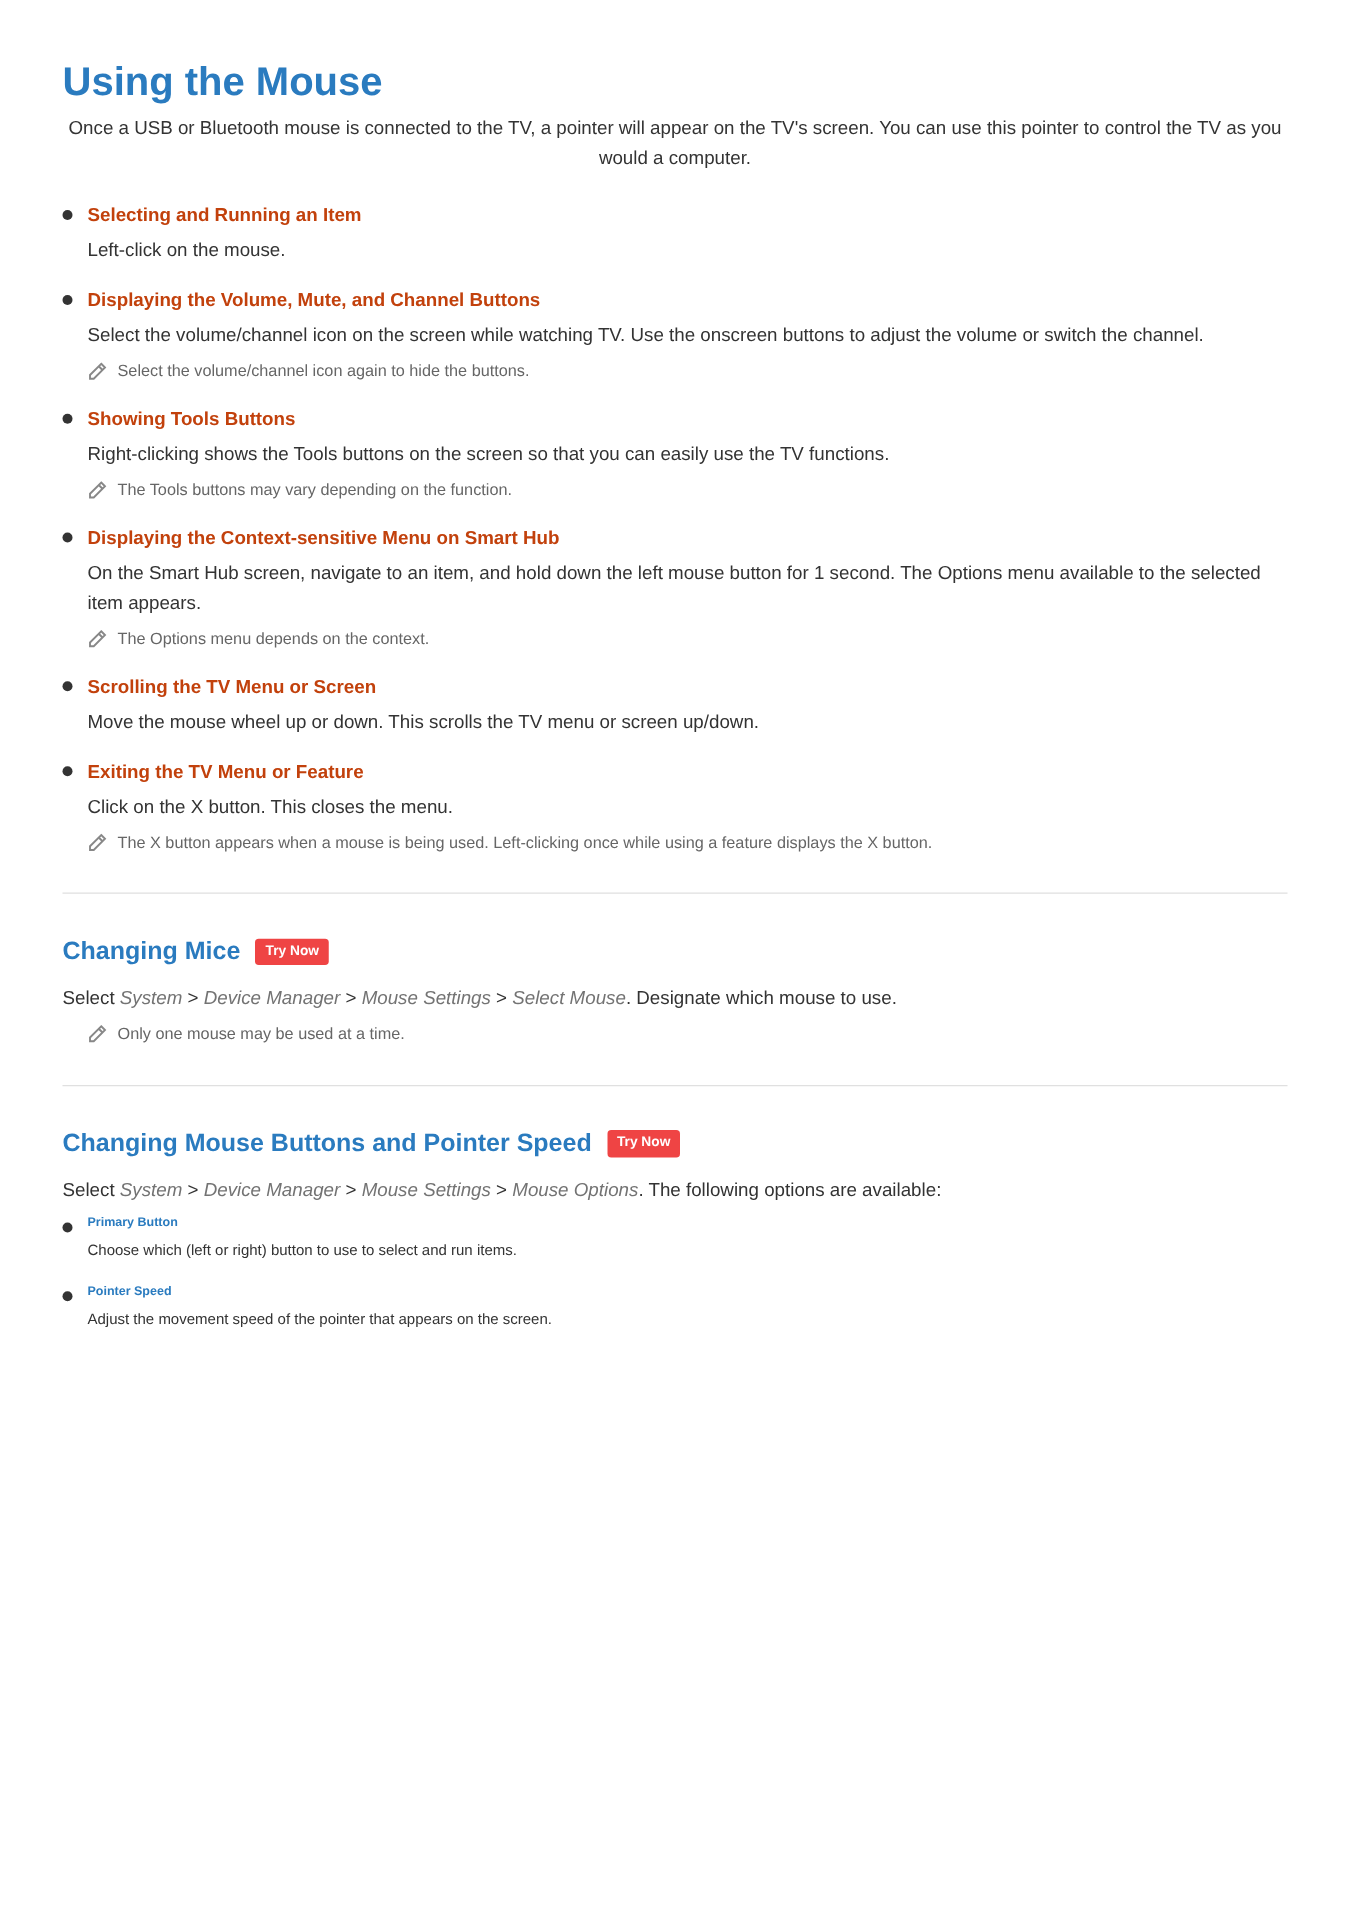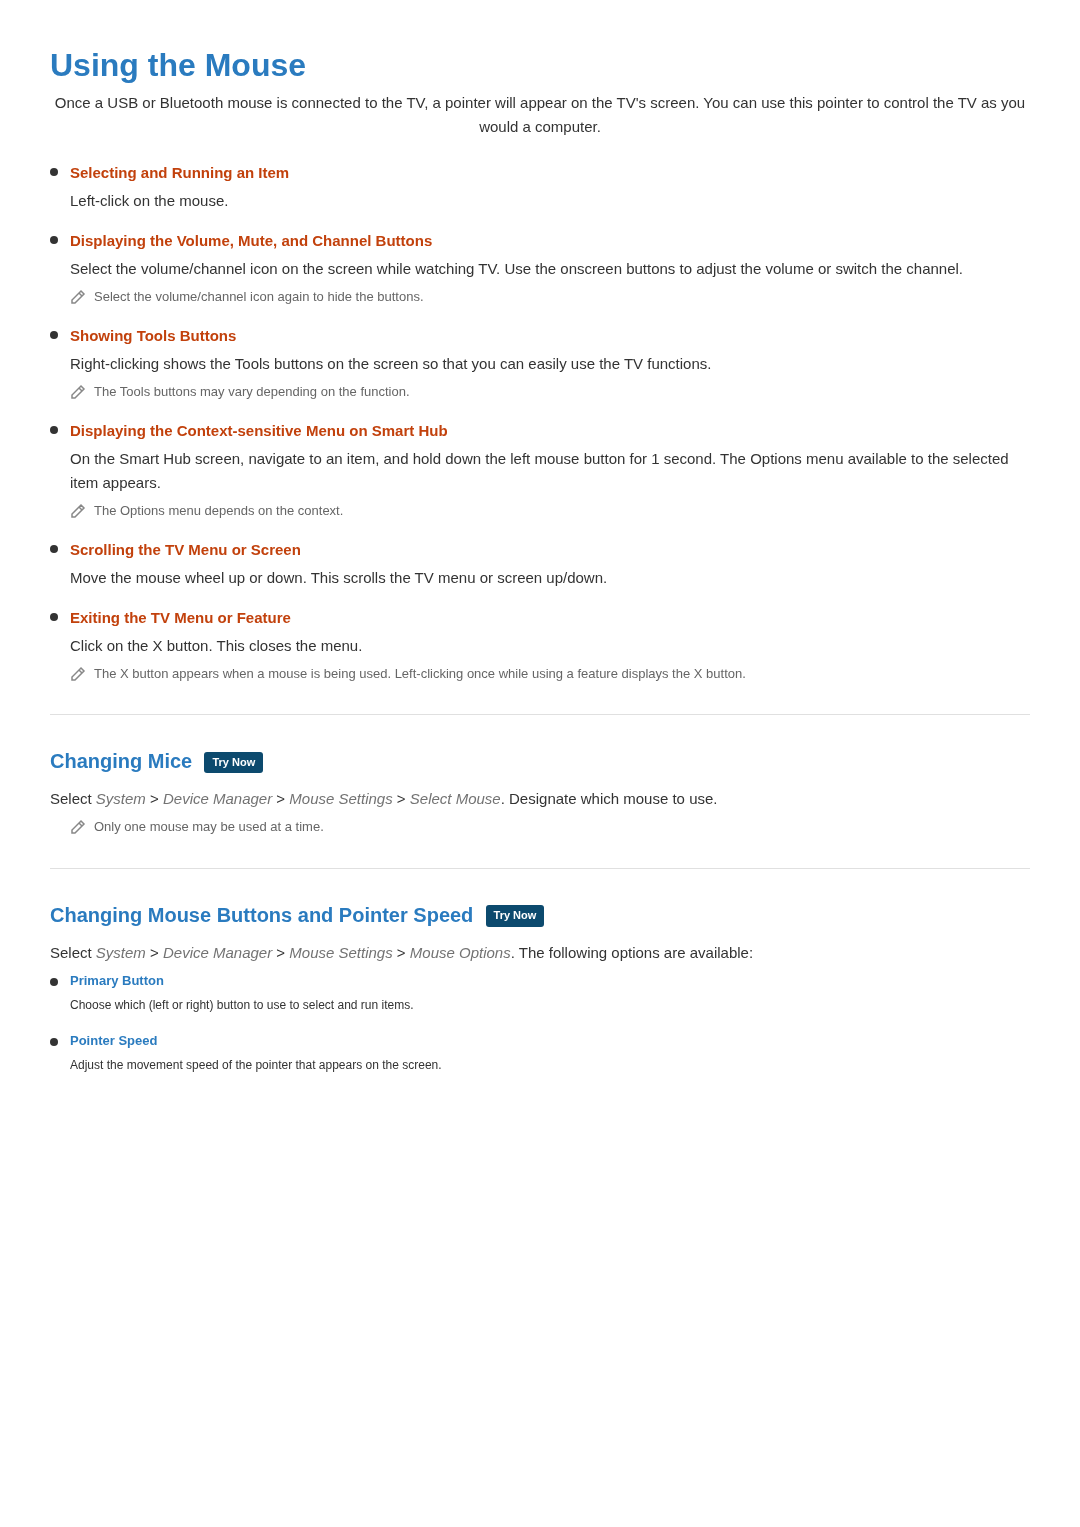--- a/index.html
+++ b/index.html
@@ -90,21 +90,21 @@
 
     h2.section-title {
       color: #2a7bbf;
       font-size: 20px;
       font-weight: 600;
       display: inline;
     }
 
     .try-now-badge {
       display: inline-block;
-      background: #0c4a6e;
+      background: #ef4444;
       color: #fff;
       font-size: 11px;
       font-weight: 600;
       padding: 2px 8px;
       border-radius: 3px;
       margin-left: 8px;
       vertical-align: middle;
       position: relative;
       top: -2px;
     }
@@ -138,21 +138,21 @@
       height: 8px;
       background: #333;
       border-radius: 50%;
       margin-top: 7px;
       margin-right: 12px;
       flex-shrink: 0;
     }
 
     .sub-bullet-label {
       font-weight: 700;
-      font-size: 13px;
+      font-size: 10px;
       color: #2a7bbf;
     }
 
     .sub-bullet-desc {
       margin-left: 20px;
       margin-top: 4px;
       margin-bottom: 10px;
       font-size: 12px;
       color: #333;
     }

